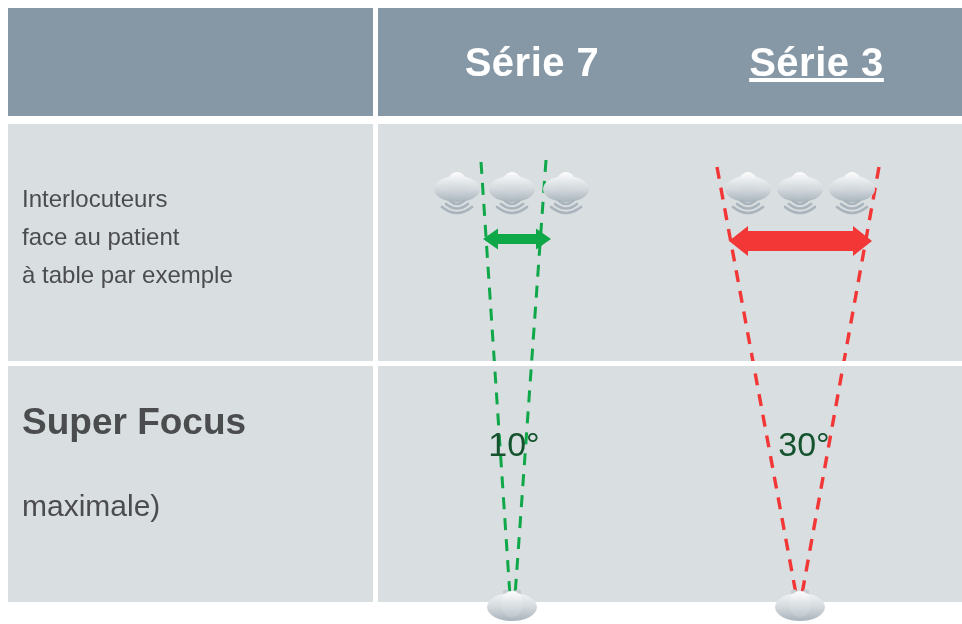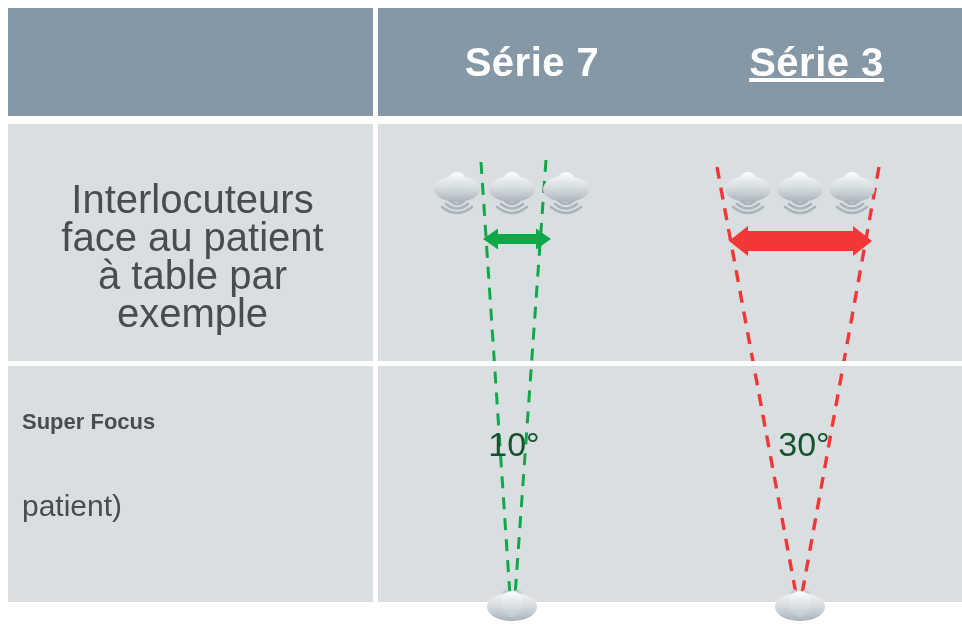--- a/index.html
+++ b/index.html
@@ -11,23 +11,23 @@
   .c1{left:8px;width:365px;}
   .c2{left:378px;width:308px;}
   .c3{left:671px;width:291px;text-decoration:underline;}
   
   .r0{top:8px;height:108px;}
   .r1{top:124px;height:237px;}
   .r2{top:366px;height:236px;}
   .hdr{background:#8697a6;color:#ffffff;display:flex;align-items:center;
        justify-content:center;font-size:40px;font-weight:700;letter-spacing:0.5px;}
   .bodycell{background:#d9dee1;color:#4b4c4e;}
-  .label-r1{padding:56px 10px 0 14px;font-size:40px;line-height:38px;text-align:center;}
+  .label-r1{padding:56px 10px 0 14px;font-size:24px;line-height:38px;}
   .label-r2{padding:36px 10px 0 14px;font-size:30px;line-height:40px;}
-  .sf-title{font-weight:700;font-size:22px;}
+  .sf-title{font-weight:700;font-size:37px;}
   .sf-sub{margin-top:44px;}
   .overlay{position:absolute;left:0;top:0;width:962px;height:624px;
            pointer-events:none;}
   .angle-label{position:absolute;transform:translate(-50%,-50%);
                font-size:34px;color:#14532d;z-index:5;}
 </style>
 </head>
 <body>
 
 <div class="stage">
@@ -44,21 +44,21 @@
     <div>Interlocuteurs</div>
     <div>face au patient</div>
     <div>à table par exemple</div>
   </div>
   <div class="cell bodycell c2 r1"></div>
   <div class="cell bodycell c3 r1"></div>
 
   <div class="cell bodycell label-r2 c1 r2">
     <div class="sf-title">Super Focus</div>
     <div class="sf-sub">
-      <div>patient)</div>
+      <div>maximale)</div>
     </div>
   </div>
   <div class="cell bodycell c2 r2"></div>
   <div class="cell bodycell c3 r2"></div>
 
   <svg class="overlay" viewBox="0 0 962 624">
     <defs>
       <linearGradient id="gBody" x1="0" y1="0" x2="0" y2="1">
         <stop offset="0" stop-color="#f2f4f5"></stop>
         <stop offset="0.5" stop-color="#d3d9dd"></stop>

